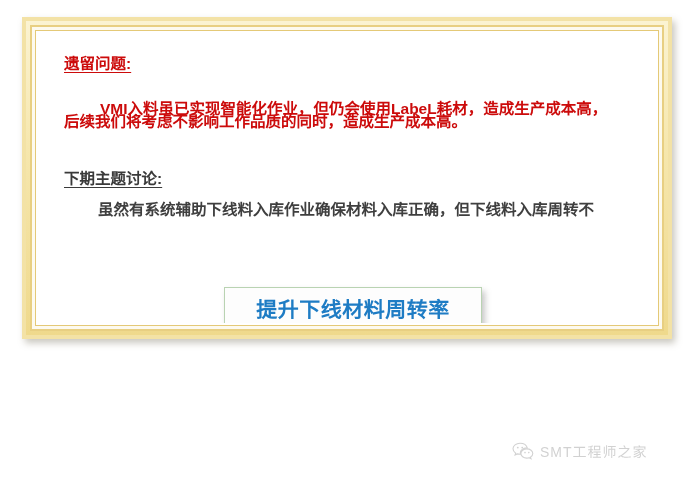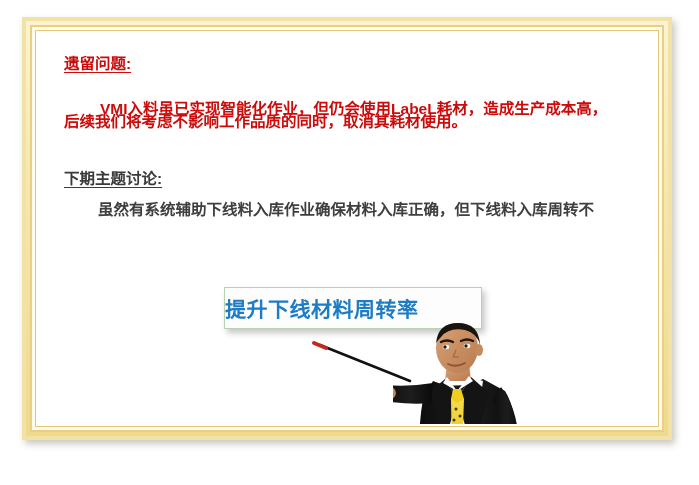--- a/index.html
+++ b/index.html
@@ -18,21 +18,21 @@
     background: #ffffff;
     overflow: hidden;
   }
 
   
   .frame-outer {
     position: absolute;
     left: 22px;
     top: 17px;
     width: 650px;
-    height: 423px;
+    height: 322px;
     box-sizing: border-box;
     border: 4px solid #f3e2a6;
     background:
       linear-gradient(180deg, #fbf3d2 0%, #f6e7ae 40%, #efd98c 100%);
     box-shadow: 3px 4px 7px rgba(120,115,95,0.40);
   }
   .frame-mid {
     position: absolute;
     left: 4px;
     top: 4px;
@@ -107,21 +107,21 @@
     left: 186px;
     top: 254px;
     width: 258px;
     height: 42px;
     box-sizing: border-box;
     border: 1px solid #b9d3b2;
     background: #fdfdfd;
     box-shadow: 3px 4px 6px rgba(130,130,130,0.45);
     display: flex;
     align-items: center;
-    justify-content: flex-start;
+    justify-content: center;
   }
   #callout-label {
     color: #1E7CC4;
     font-weight: bold;
     font-size: 21px;
     letter-spacing: 0.5px;
     white-space: nowrap;
   }
 
   
@@ -164,21 +164,21 @@
 
 <div id="slide">
 
   <div class="frame-outer">
     <div class="frame-mid">
       <div class="frame-inner">
         <div class="frame-canvas">
 
           <div class="txt head-red" id="line-q-title">遗留问题:</div>
           <div class="txt body-red" id="line-q-1">VMI入料虽已实现智能化作业，但仍会使用LabeL耗材，造成生产成本高，</div>
-          <div class="txt body-red" id="line-q-2">后续我们将考虑不影响工作品质的同时，取消其耗材使用。</div>
+          <div class="txt body-red" id="line-q-2">后续我们将考虑不影响工作品质的同时，造成生产成本高。</div>
 
           <div class="txt head-dark" id="line-n-title">下期主题讨论:</div>
           <div class="txt body-dark" id="line-n-1">虽然有系统辅助下线料入库作业确保材料入库正确，但下线料入库周转不</div>
 
           <div id="callout">
             <span id="callout-label">提升下线材料周转率</span>
           </div>
 
           <svg id="pointer-stick" viewBox="0 0 110 70">
             <line x1="104" y1="60" x2="14" y2="24" stroke="#111111" stroke-width="2.6" stroke-linecap="round"></line>
@@ -255,14 +255,25 @@
 
             <rect x="52" y="140" width="34" height="6" fill="#2a2118"></rect>
             <rect x="64" y="139" width="9" height="8" fill="#c8a63e"></rect>
           </svg>
 
         </div>
       </div>
     </div>
   </div>
 
+  <div id="watermark">
+    <svg id="wechat-icon" width="22" height="18" viewBox="0 0 22 18">
+      <path d="M8 1.2C4.1 1.2 1 3.7 1 6.8c0 1.8 1.1 3.4 2.7 4.4L3.1 13l2.2-1.1c.8.2 1.7.4 2.7.4h.5c-.1-.4-.2-.8-.2-1.2 0-2.9 2.9-5.2 6.5-5.2h.5C14.6 3.2 11.6 1.2 8 1.2z" fill="none" stroke="#9b9b9b" stroke-width="1.1"></path>
+      <circle cx="5.8" cy="5.6" r="0.9" fill="#9b9b9b"></circle>
+      <circle cx="10.2" cy="5.6" r="0.9" fill="#9b9b9b"></circle>
+      <path d="M14.8 6.9c-3.3 0-5.9 2.1-5.9 4.6 0 2.5 2.6 4.6 5.9 4.6.8 0 1.6-.1 2.3-.4l1.9 1-.5-1.6c1.4-.9 2.3-2.2 2.3-3.6 0-2.5-2.7-4.6-6-4.6z" fill="none" stroke="#9b9b9b" stroke-width="1.1"></path>
+      <circle cx="13" cy="10.6" r="0.8" fill="#9b9b9b"></circle>
+      <circle cx="16.8" cy="10.6" r="0.8" fill="#9b9b9b"></circle>
+    </svg>
+    <span id="watermark-text">SMT工程师之家</span>
+  </div>
 
 </div>
 
 </body></html>

